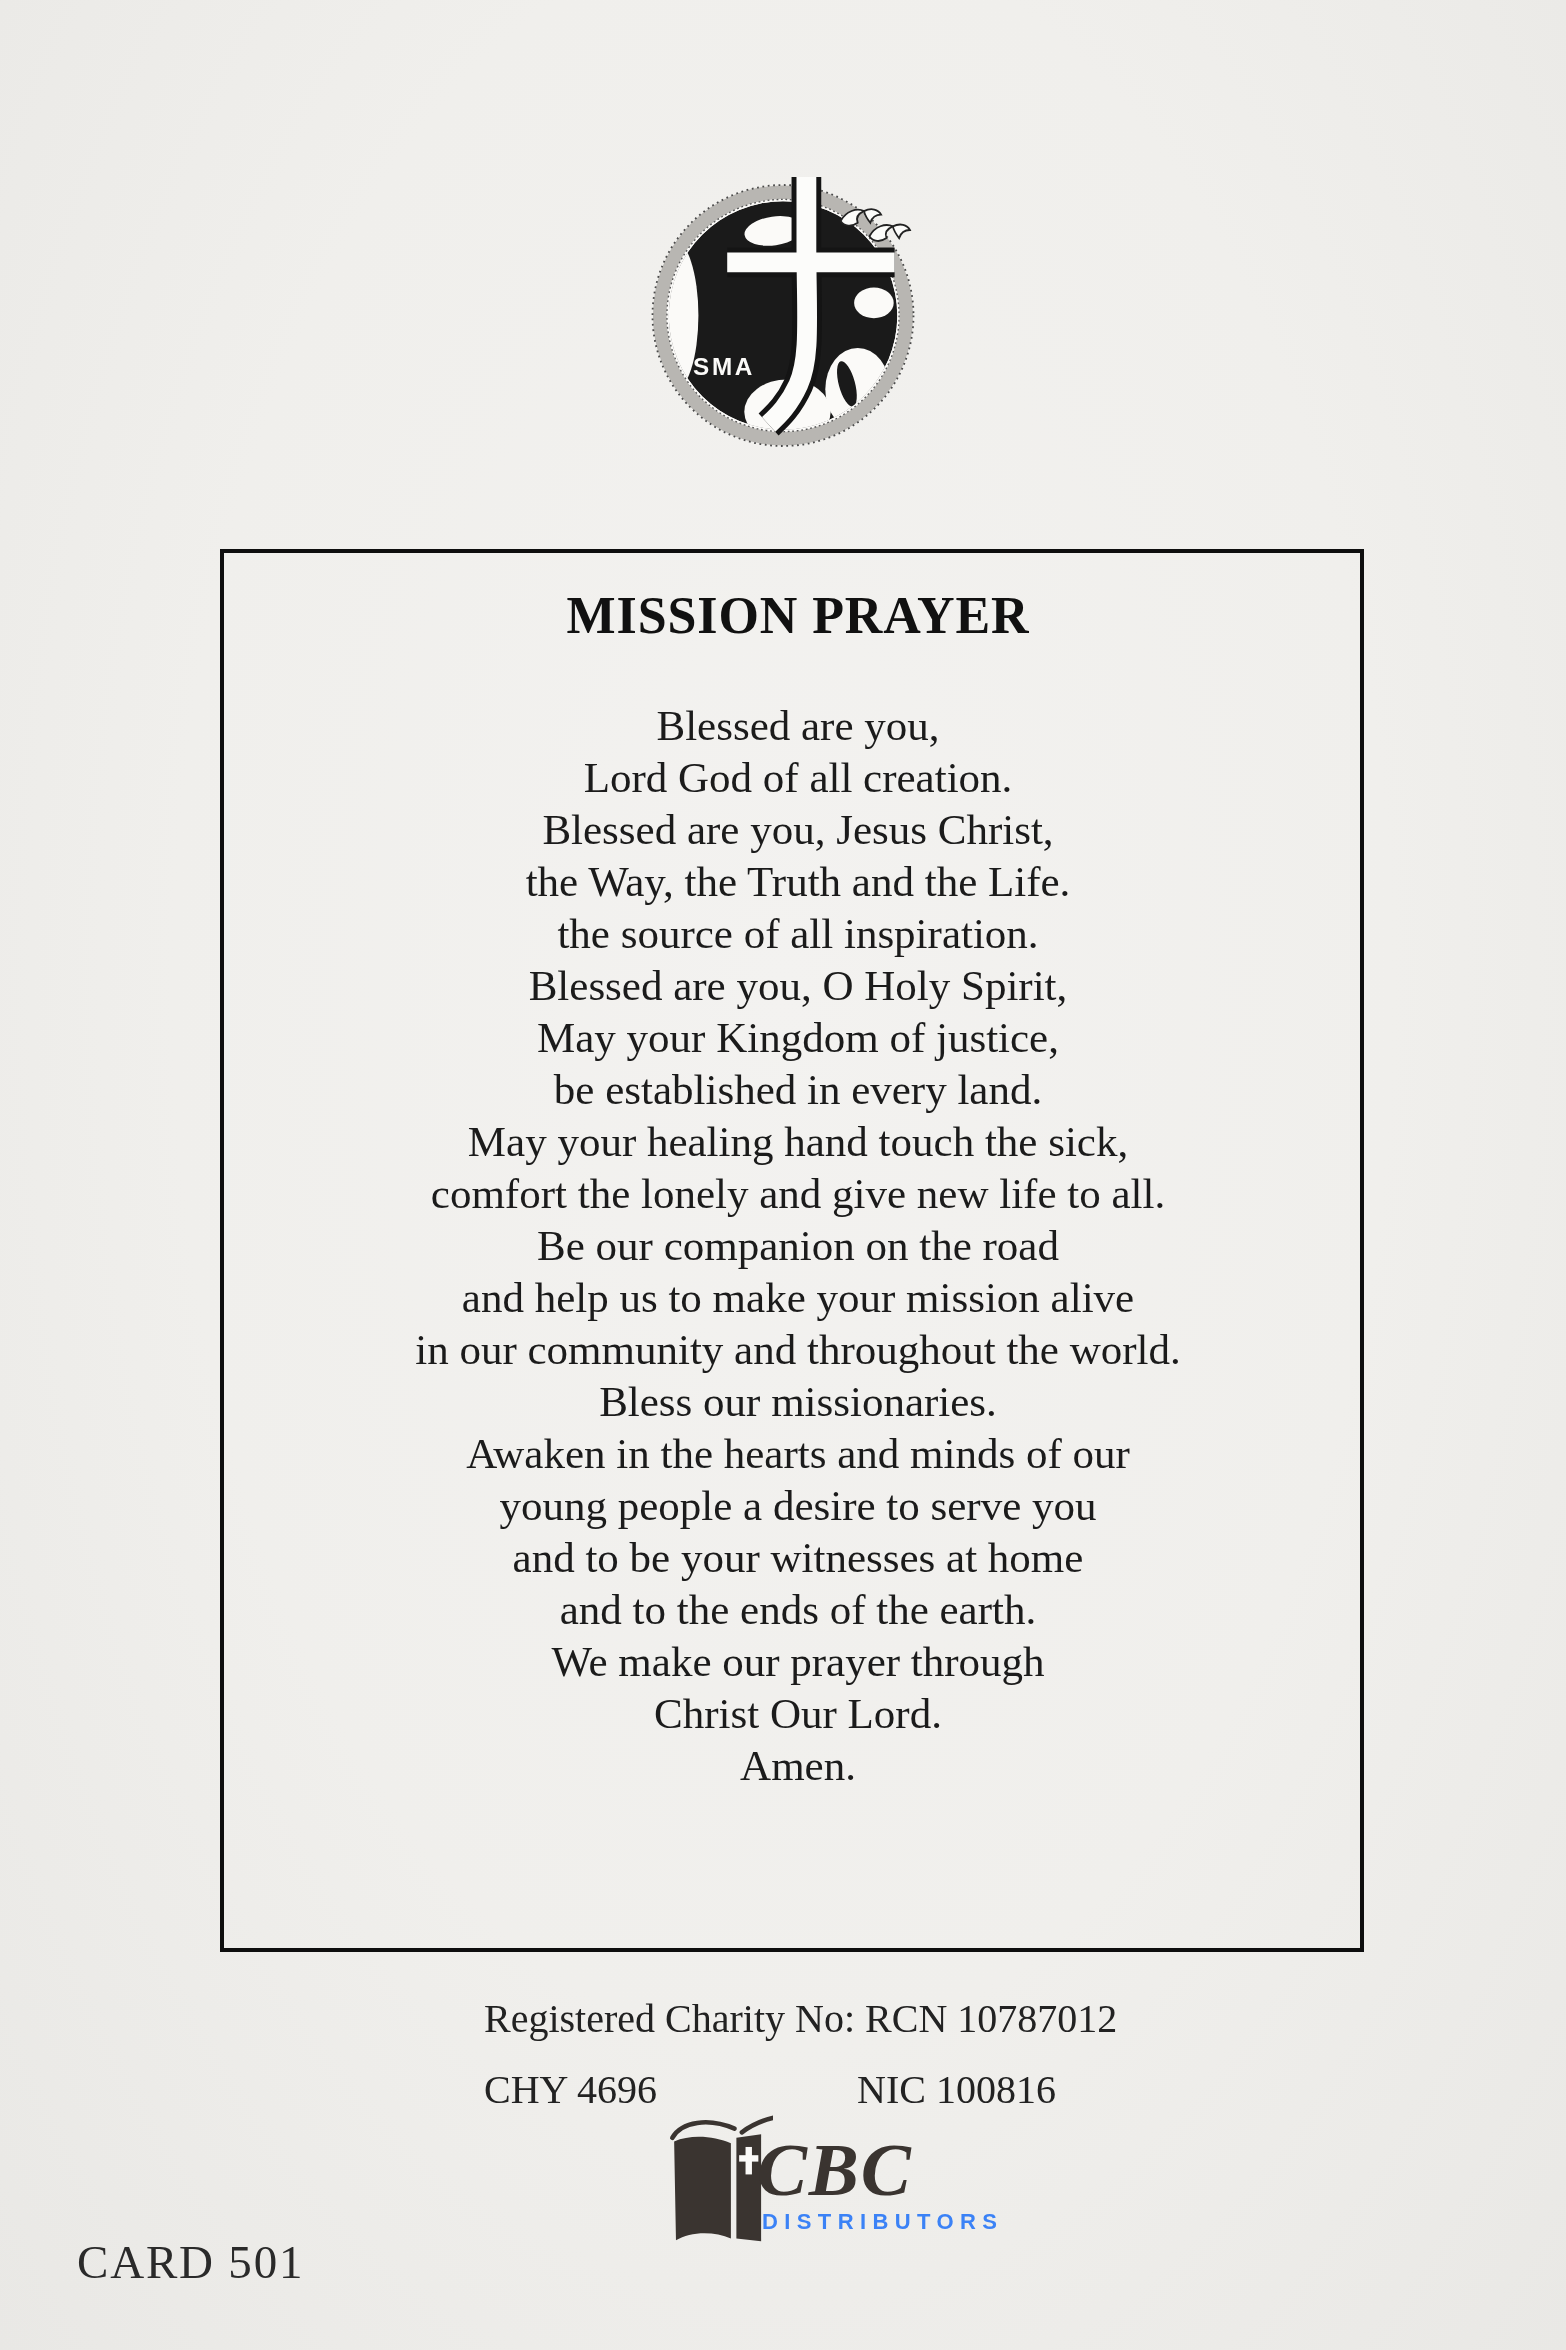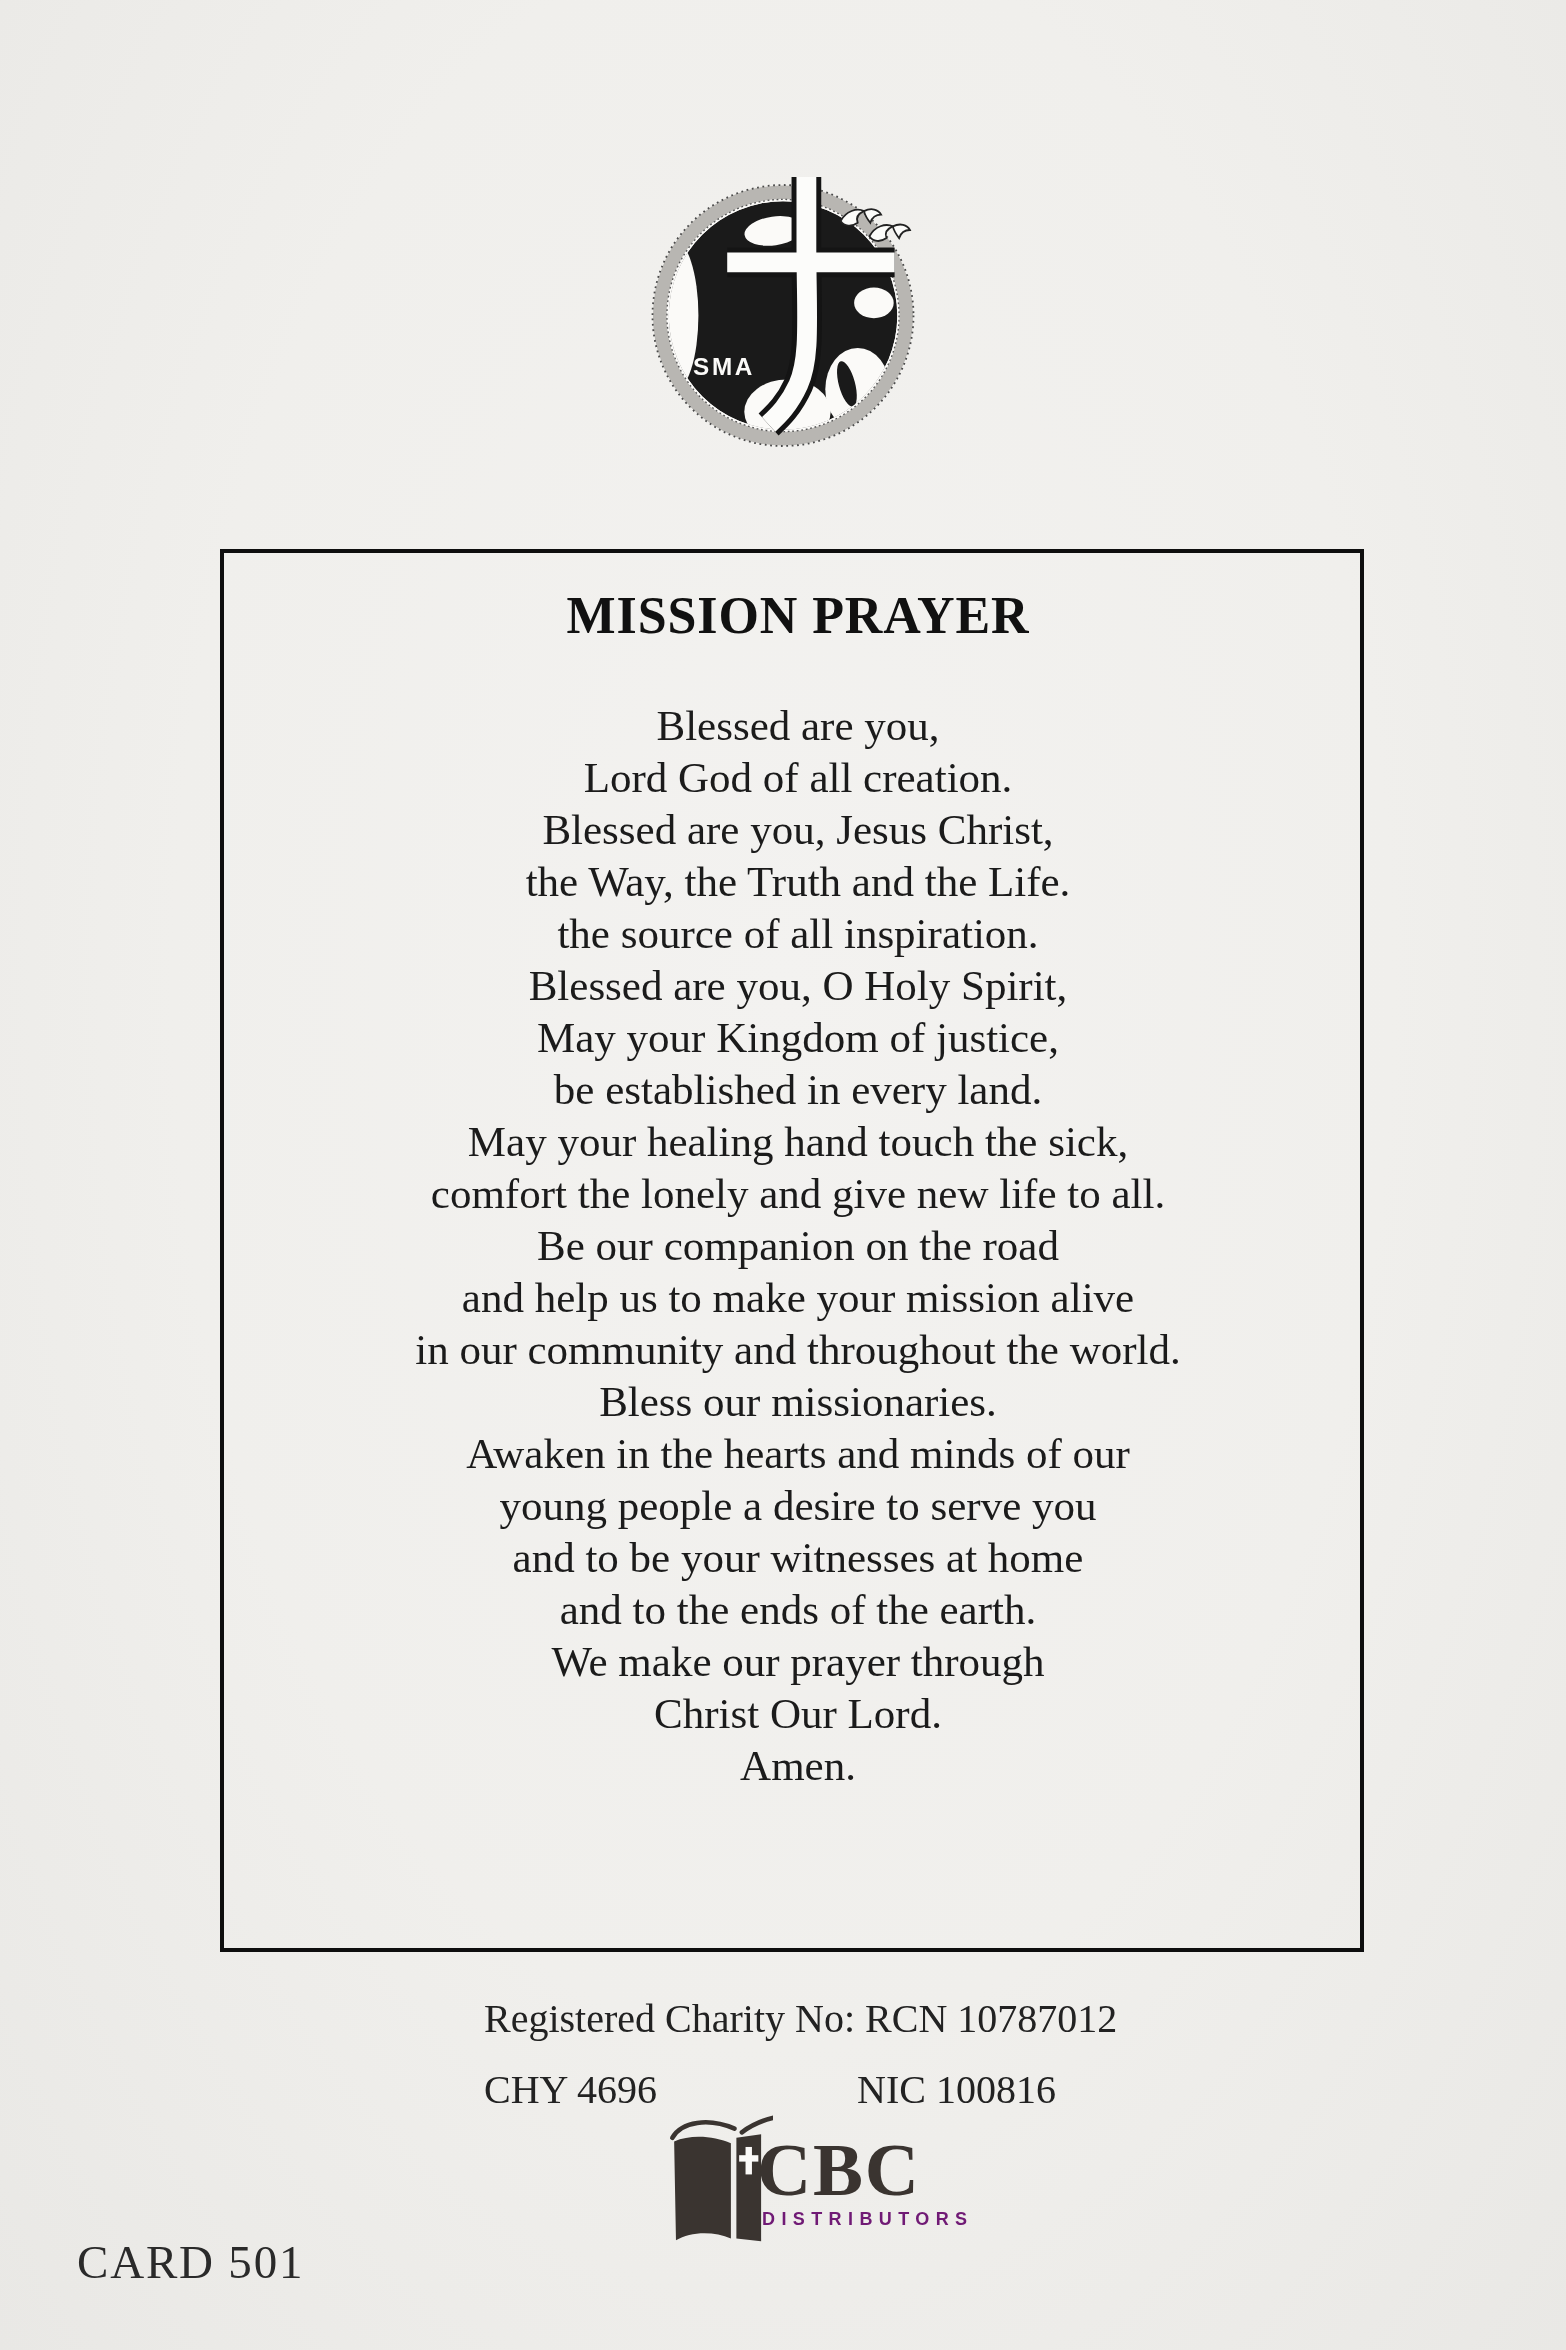--- a/index.html
+++ b/index.html
@@ -28,25 +28,25 @@
 
   .charity{position:absolute;left:484px;top:1995px;width:698px;font-size:40px;color:#222;}
   .charity-row2{position:relative;margin-top:24px;height:50px;text-decoration:underline;}
   .charity-chy{position:absolute;left:0;top:0;}
   .charity-nic{position:absolute;left:373px;top:0;}
 
   .cbc-logo{position:absolute;left:654px;top:2101px;width:294px;height:156px;}
   .cbc-book{position:absolute;left:0;top:0;width:119px;height:156px;}
   .cbc-name{
     position:absolute;left:103px;top:31px;font-family:"Liberation Serif", serif;
-    font-weight:bold;font-size:75px;line-height:75px;color:#3a3430;letter-spacing:1.8px;
+    font-weight:bold;font-size:75px;line-height:75px;color:#3a3430;letter-spacing:1.8px;font-style:italic;
   }
   .cbc-sub{
     position:absolute;left:108px;top:108px;font-family:"Liberation Sans", sans-serif;
-    font-weight:bold;font-size:18px;letter-spacing:6.4px;color:#701a75;
+    font-weight:bold;font-size:22px;letter-spacing:6.4px;color:#3b82f6;
   }
   .card-number{position:absolute;left:77px;top:2235px;font-size:47px;color:#2a2a2a;letter-spacing:1.8px;}
 </style>
 </head>
 <body>
 
 <div class="sma-logo">
   <svg viewBox="0 0 300 300">
     <defs>
       <clipPath id="globeClip">

